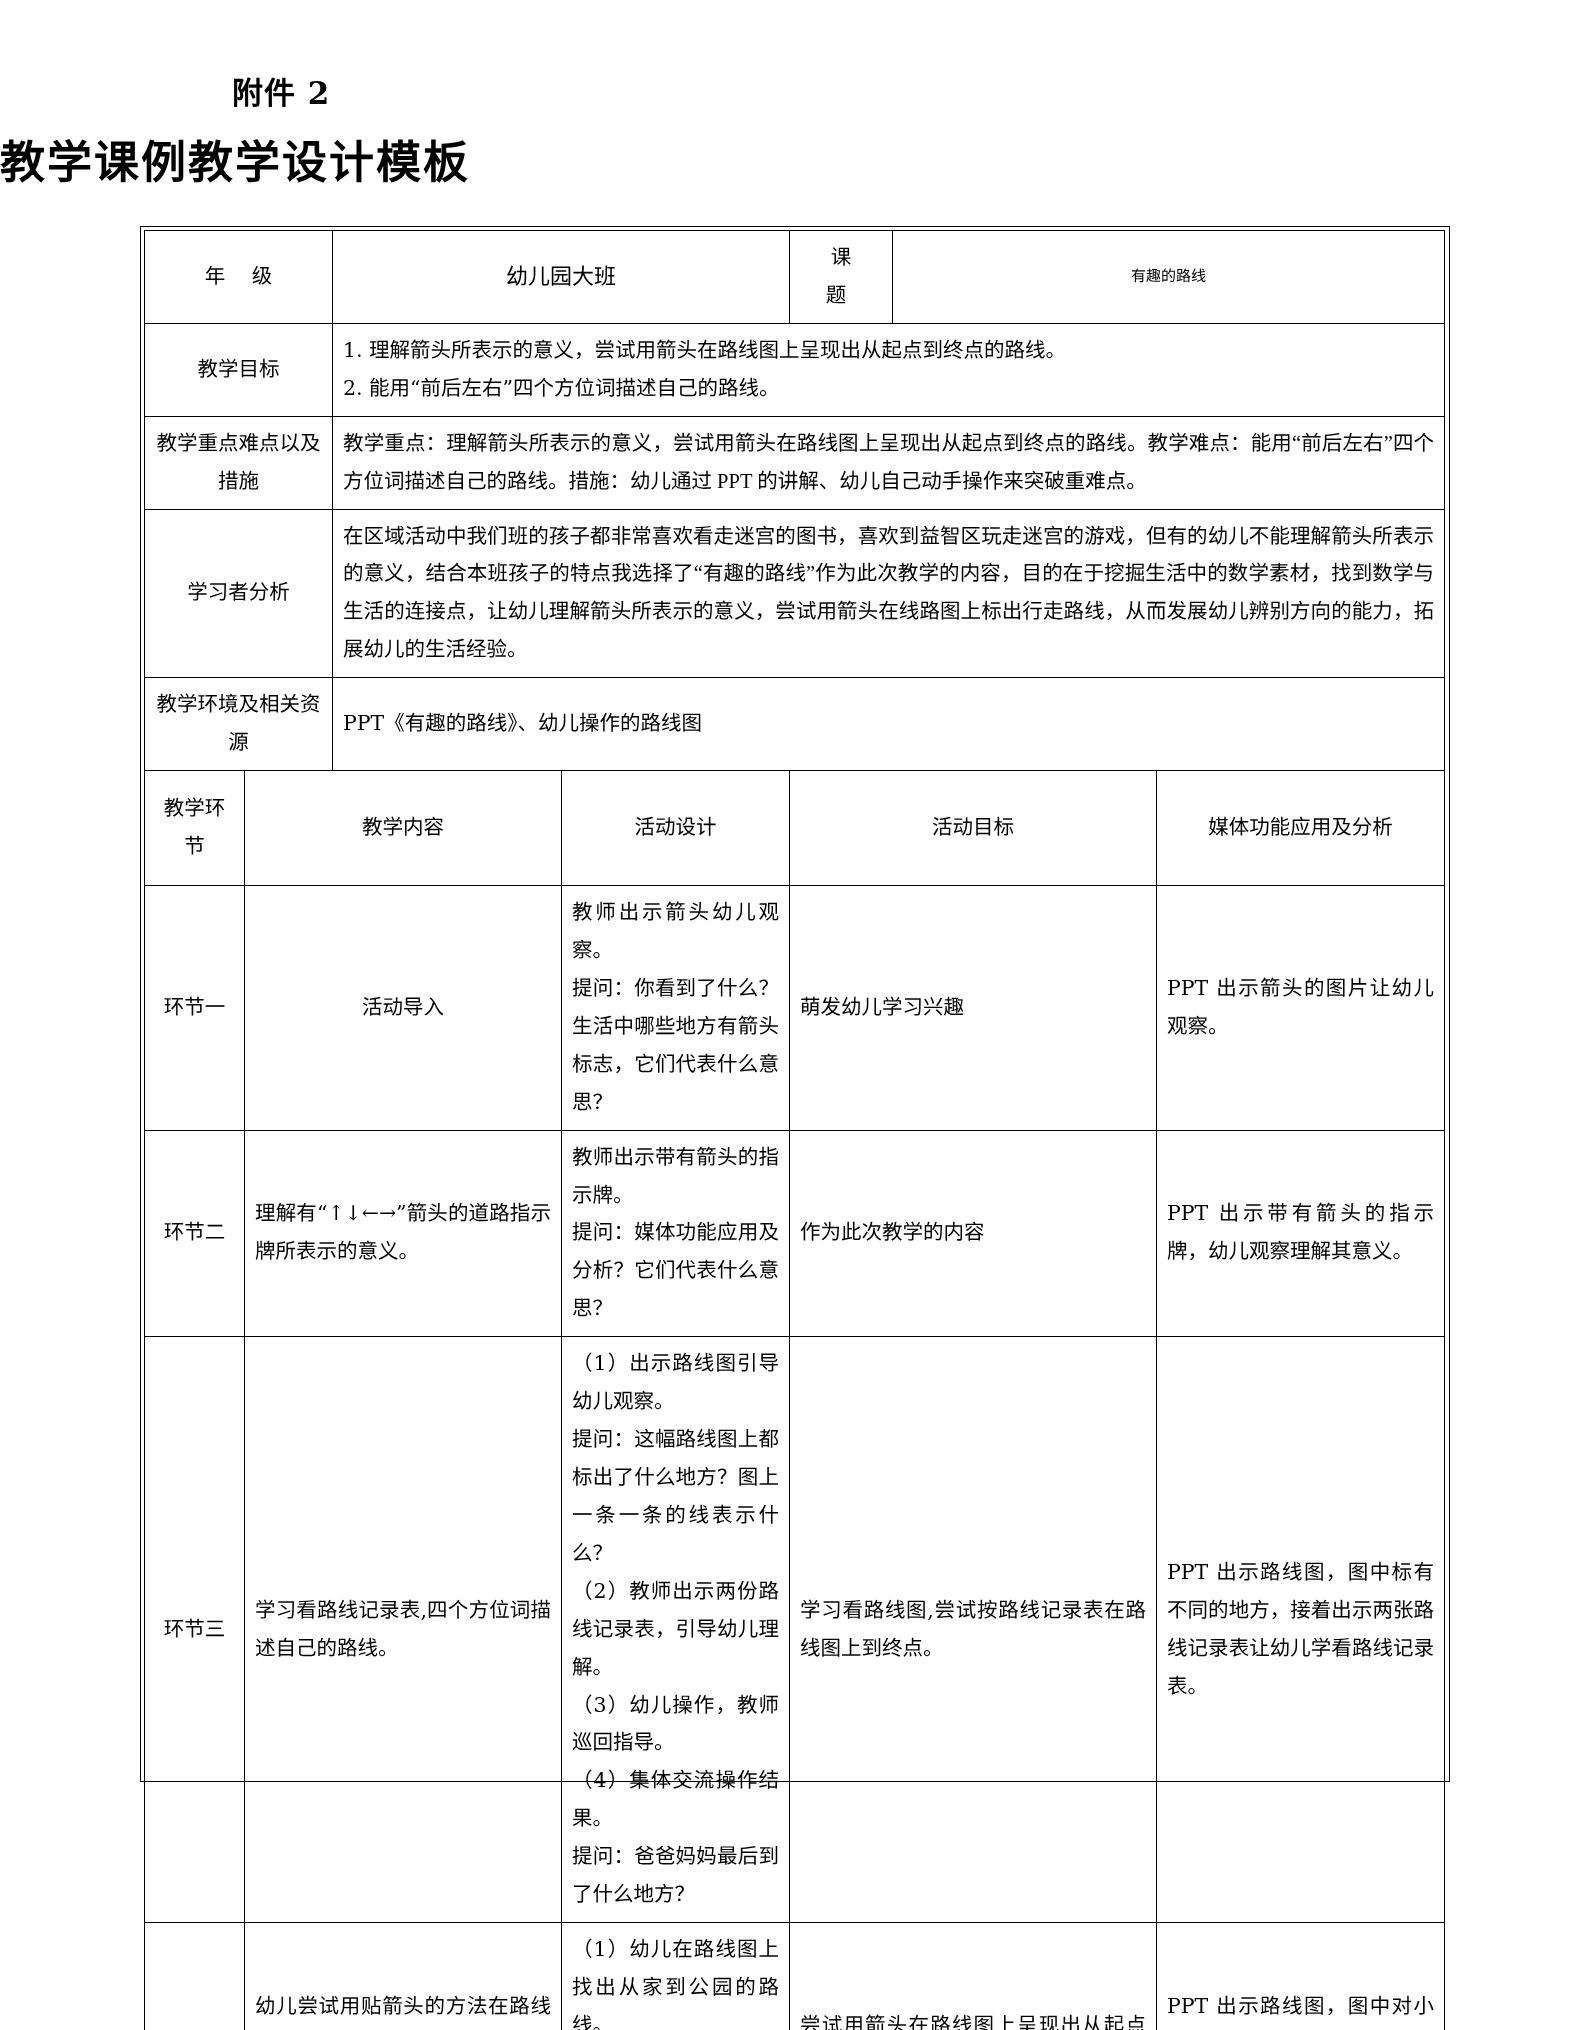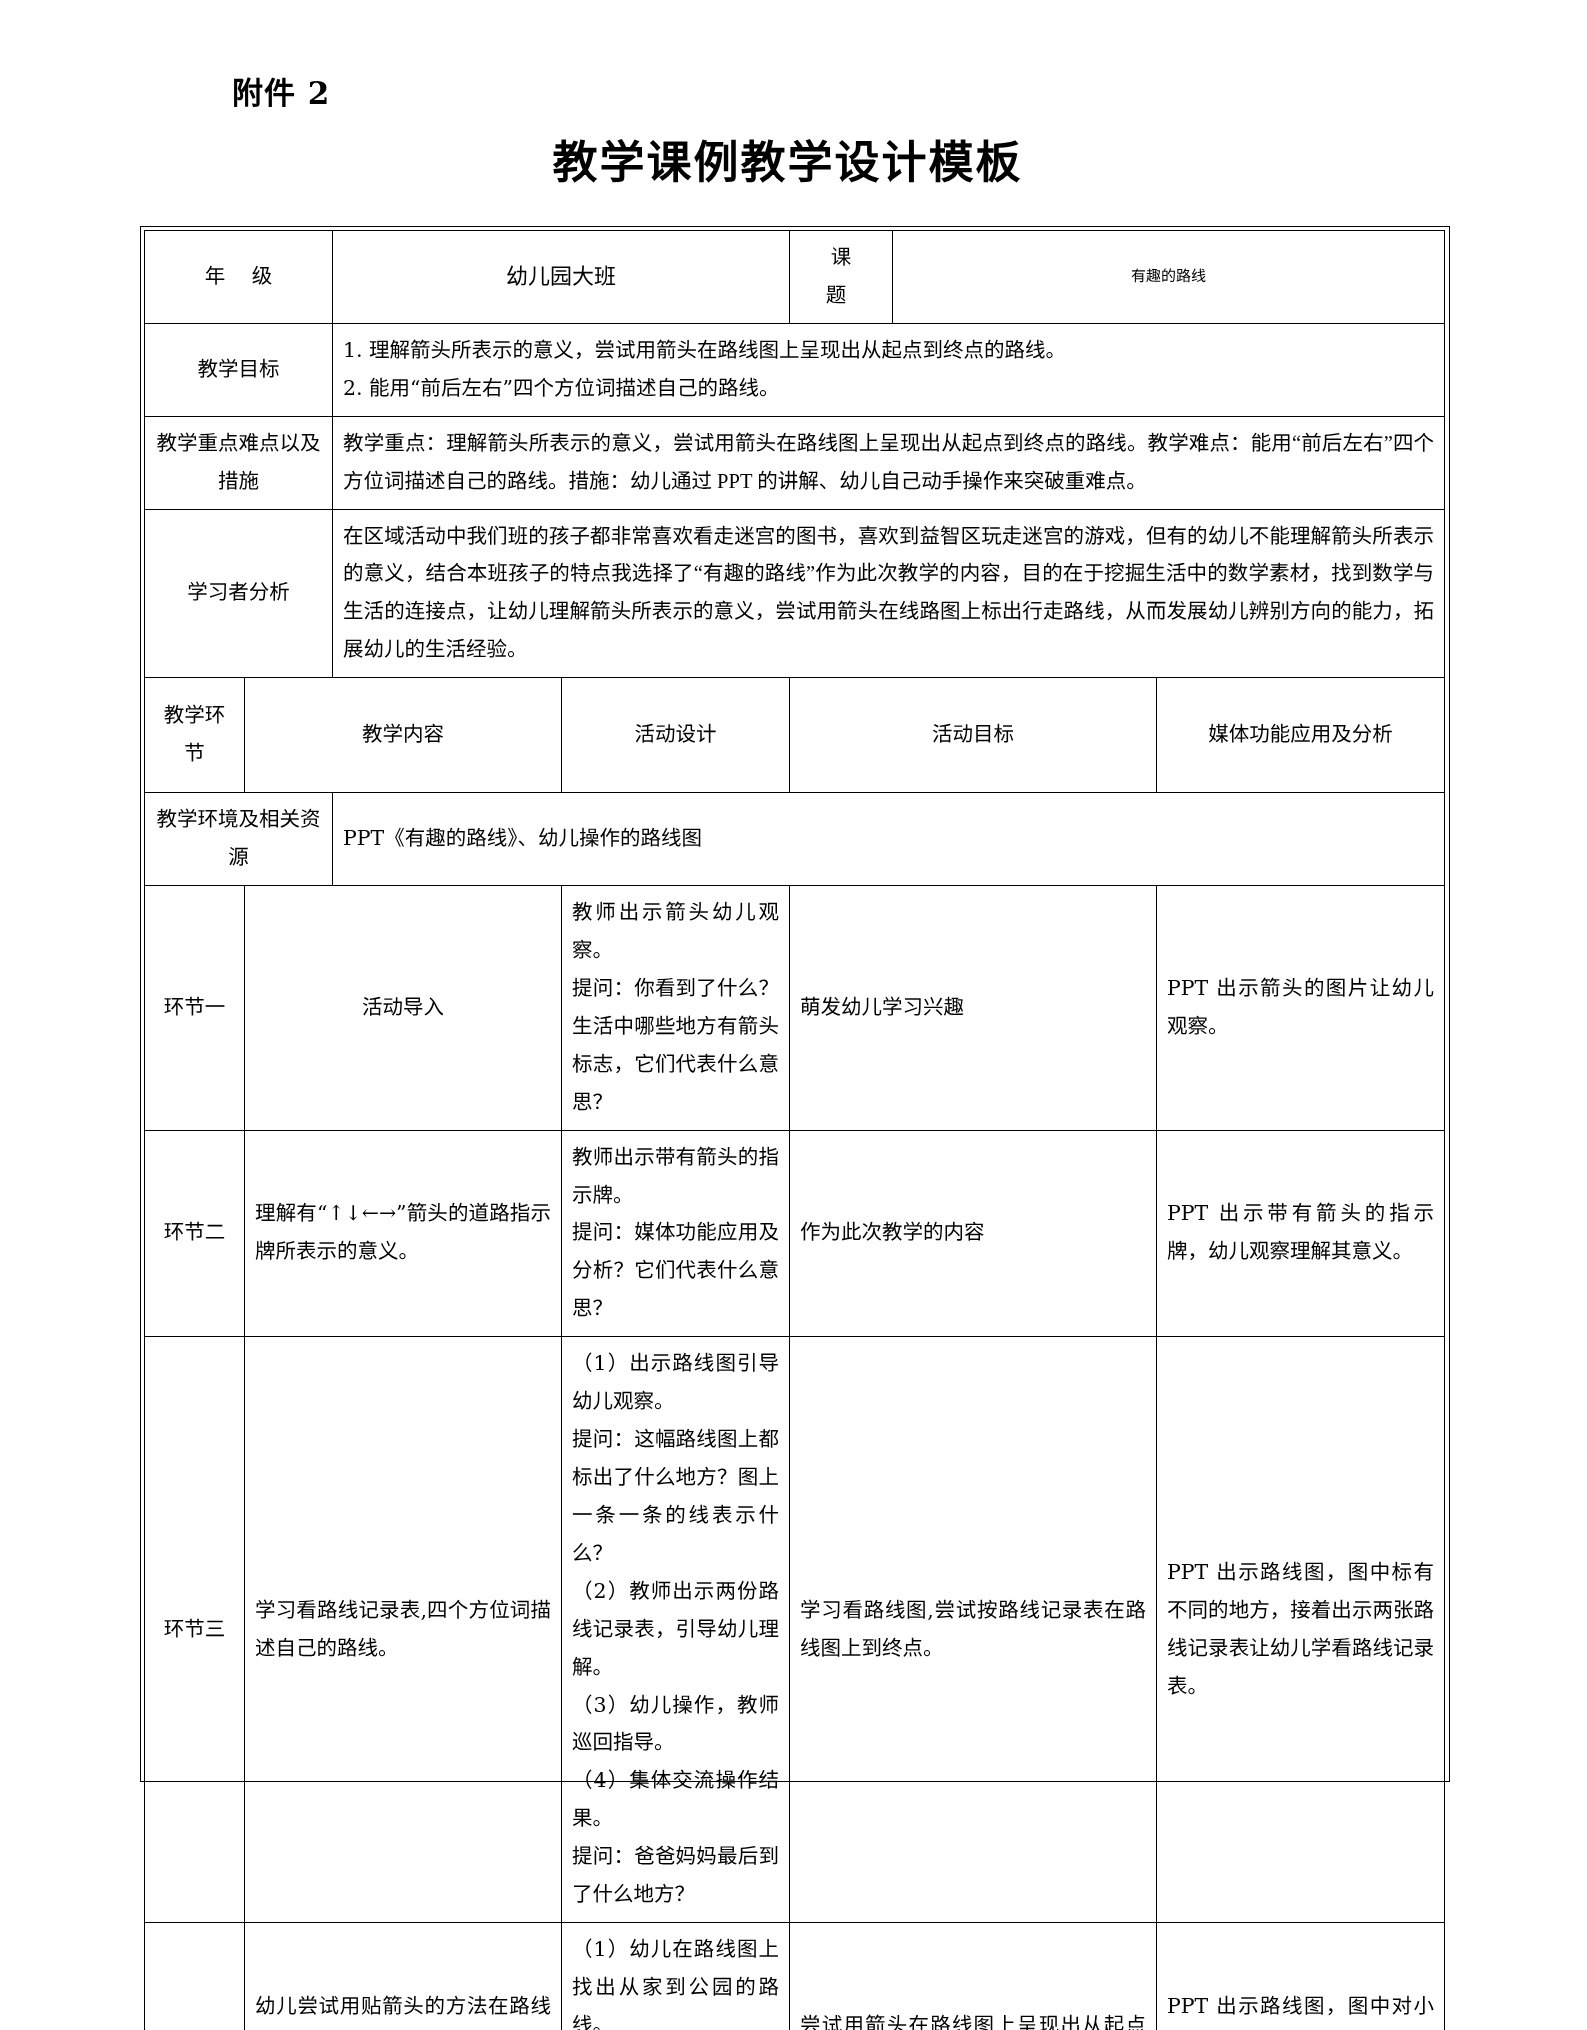--- a/index.html
+++ b/index.html
@@ -29,21 +29,20 @@
     font-size: 31px;
     font-weight: bold;
     letter-spacing: 1px;
     line-height: 1;
   }
   .doc-title {
     position: absolute;
     left: 0;
     right: 12px;
     top: 140px;
-    text-align: center;
     font-size: 45px;
     font-weight: bold;
     letter-spacing: 2px;
     line-height: 1;
   }
   table.main {
     position: absolute;
     left: 144px;
     top: 230px;
     width: 1300px;
@@ -149,30 +148,30 @@
       <td colspan="2" class="lbl">教学重点难点以及措施</td>
       <td colspan="5" class="body-text">教学重点：理解箭头所表示的意义，尝试用箭头在路线图上呈现出从起点到终点的路线。教学难点：能用“前后左右”四个方位词描述自己的路线。措施：幼儿通过 PPT 的讲解、幼儿自己动手操作来突破重难点。</td>
     </tr>
 
     <tr>
       <td colspan="2" class="lbl">学习者分析</td>
       <td colspan="5" class="body-text">在区域活动中我们班的孩子都非常喜欢看走迷宫的图书，喜欢到益智区玩走迷宫的游戏，但有的幼儿不能理解箭头所表示的意义，结合本班孩子的特点我选择了“有趣的路线”作为此次教学的内容，目的在于挖掘生活中的数学素材，找到数学与生活的连接点，让幼儿理解箭头所表示的意义，尝试用箭头在线路图上标出行走路线，从而发展幼儿辨别方向的能力，拓展幼儿的生活经验。</td>
     </tr>
 
     <tr>
+      <td colspan="2" class="lbl">教学环境及相关资源</td>
+      <td colspan="5">PPT《有趣的路线》、幼儿操作的路线图</td>
+    </tr>
+
+    <tr>
       <td class="narrow-stack" style="height:98px">教学环节</td>
       <td colspan="2" class="hdr">教学内容</td>
       <td class="hdr">活动设计</td>
       <td colspan="2" class="hdr">活动目标</td>
       <td class="hdr">媒体功能应用及分析</td>
-    </tr>
-
-    <tr>
-      <td colspan="2" class="lbl">教学环境及相关资源</td>
-      <td colspan="5">PPT《有趣的路线》、幼儿操作的路线图</td>
     </tr>
 
     <tr>
       <td class="phase-label">环节一</td>
       <td colspan="2" class="content-col cell-sm">活动导入</td>
       <td class="just-col cell-sm" style="white-space:pre-line">教师出示箭头幼儿观察。
 提问：你看到了什么？生活中哪些地方有箭头标志，它们代表什么意思？</td>
       <td colspan="2" class="cell-sm">萌发幼儿学习兴趣</td>
       <td class="just-col cell-sm">PPT 出示箭头的图片让幼儿观察。</td>
     </tr>

